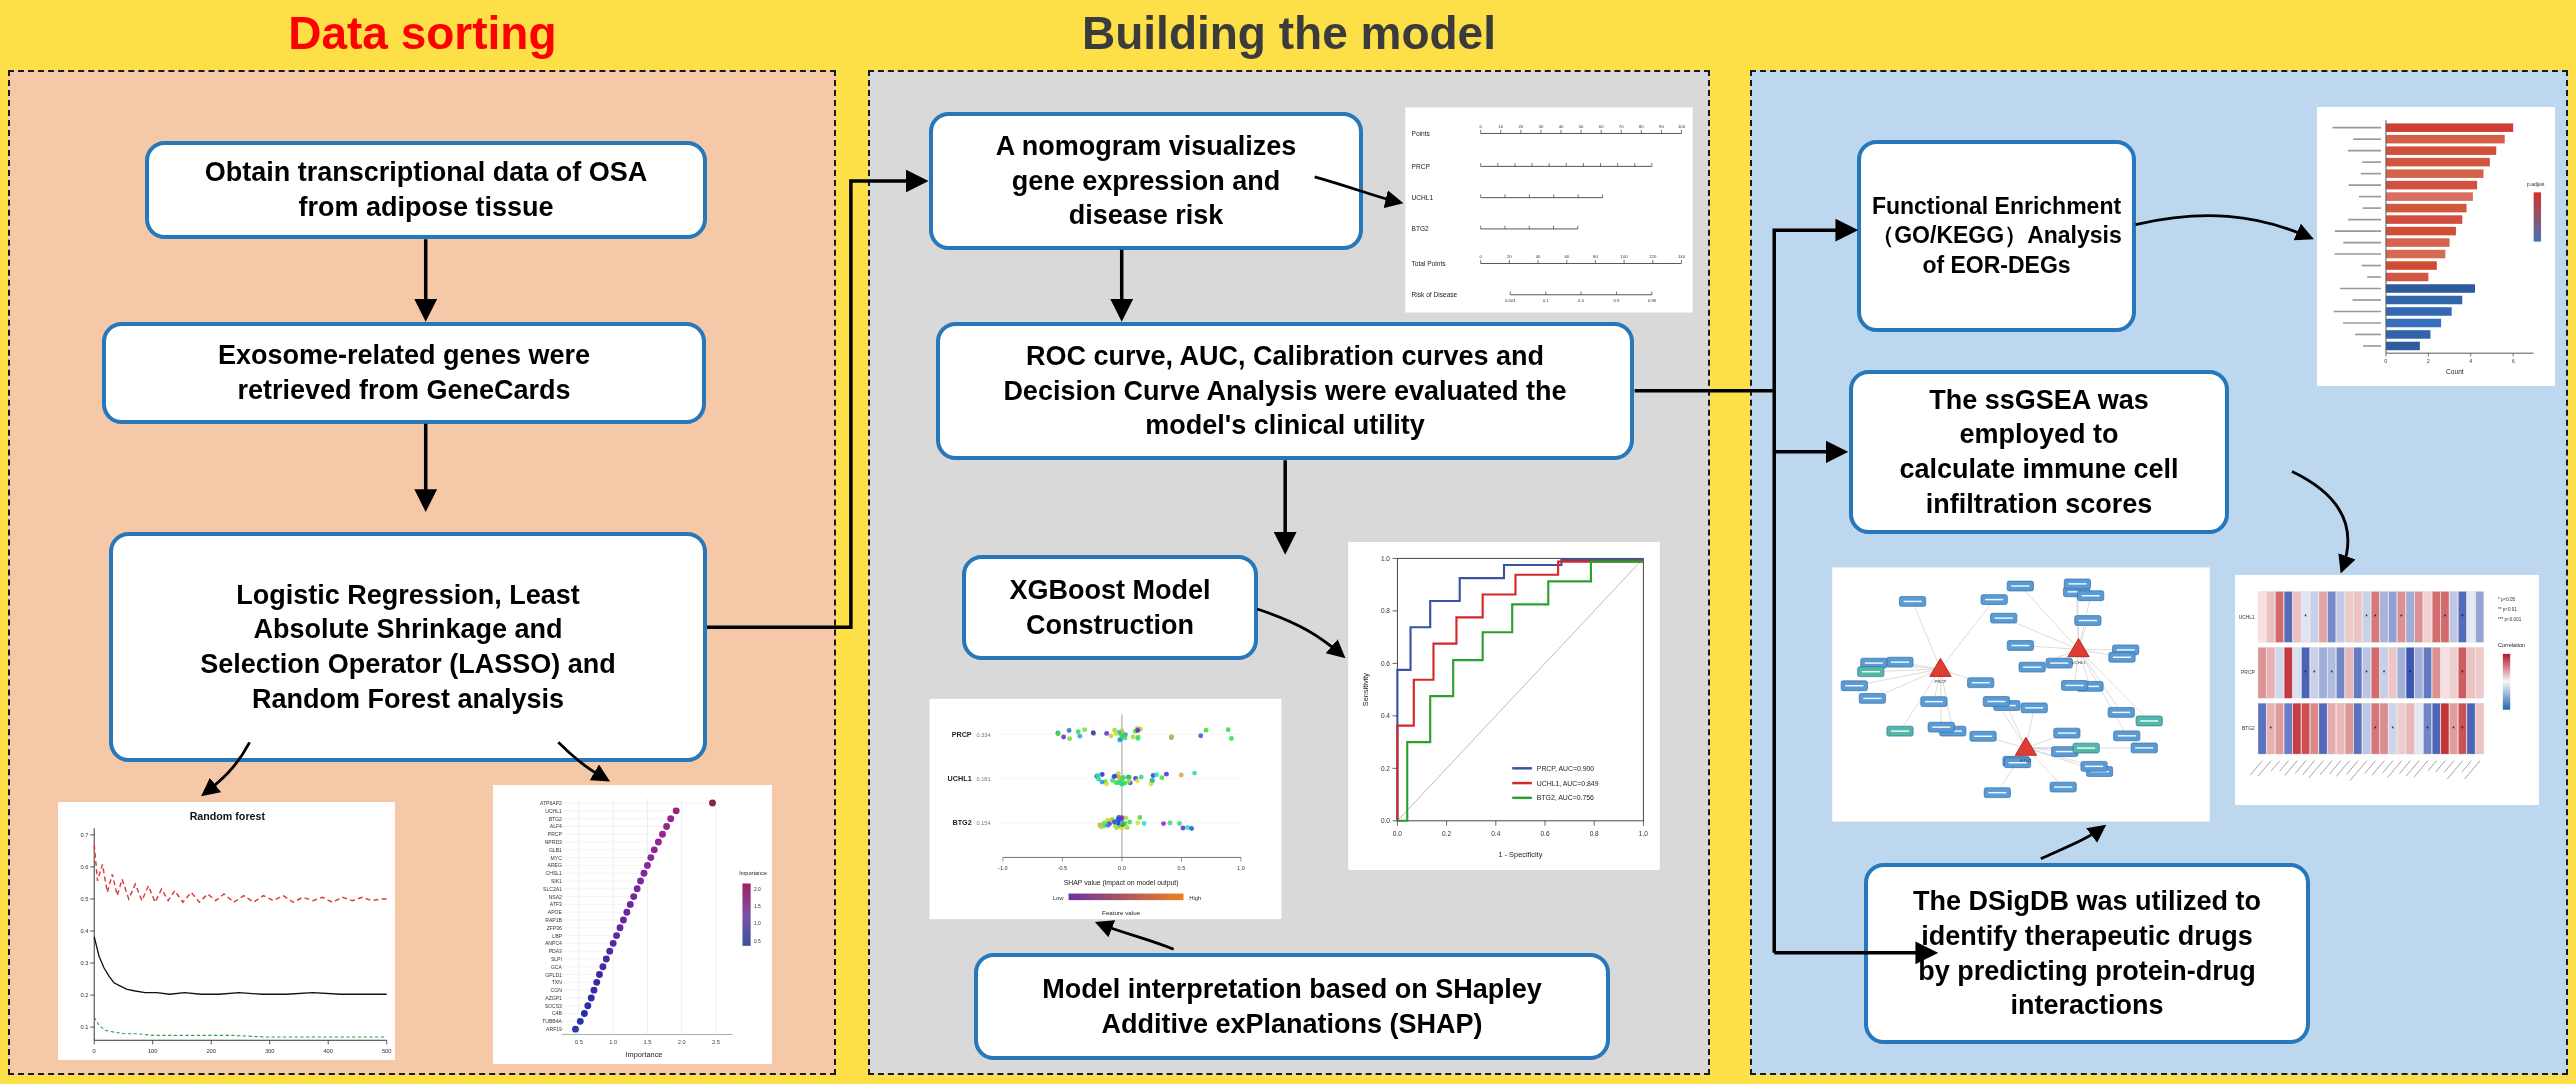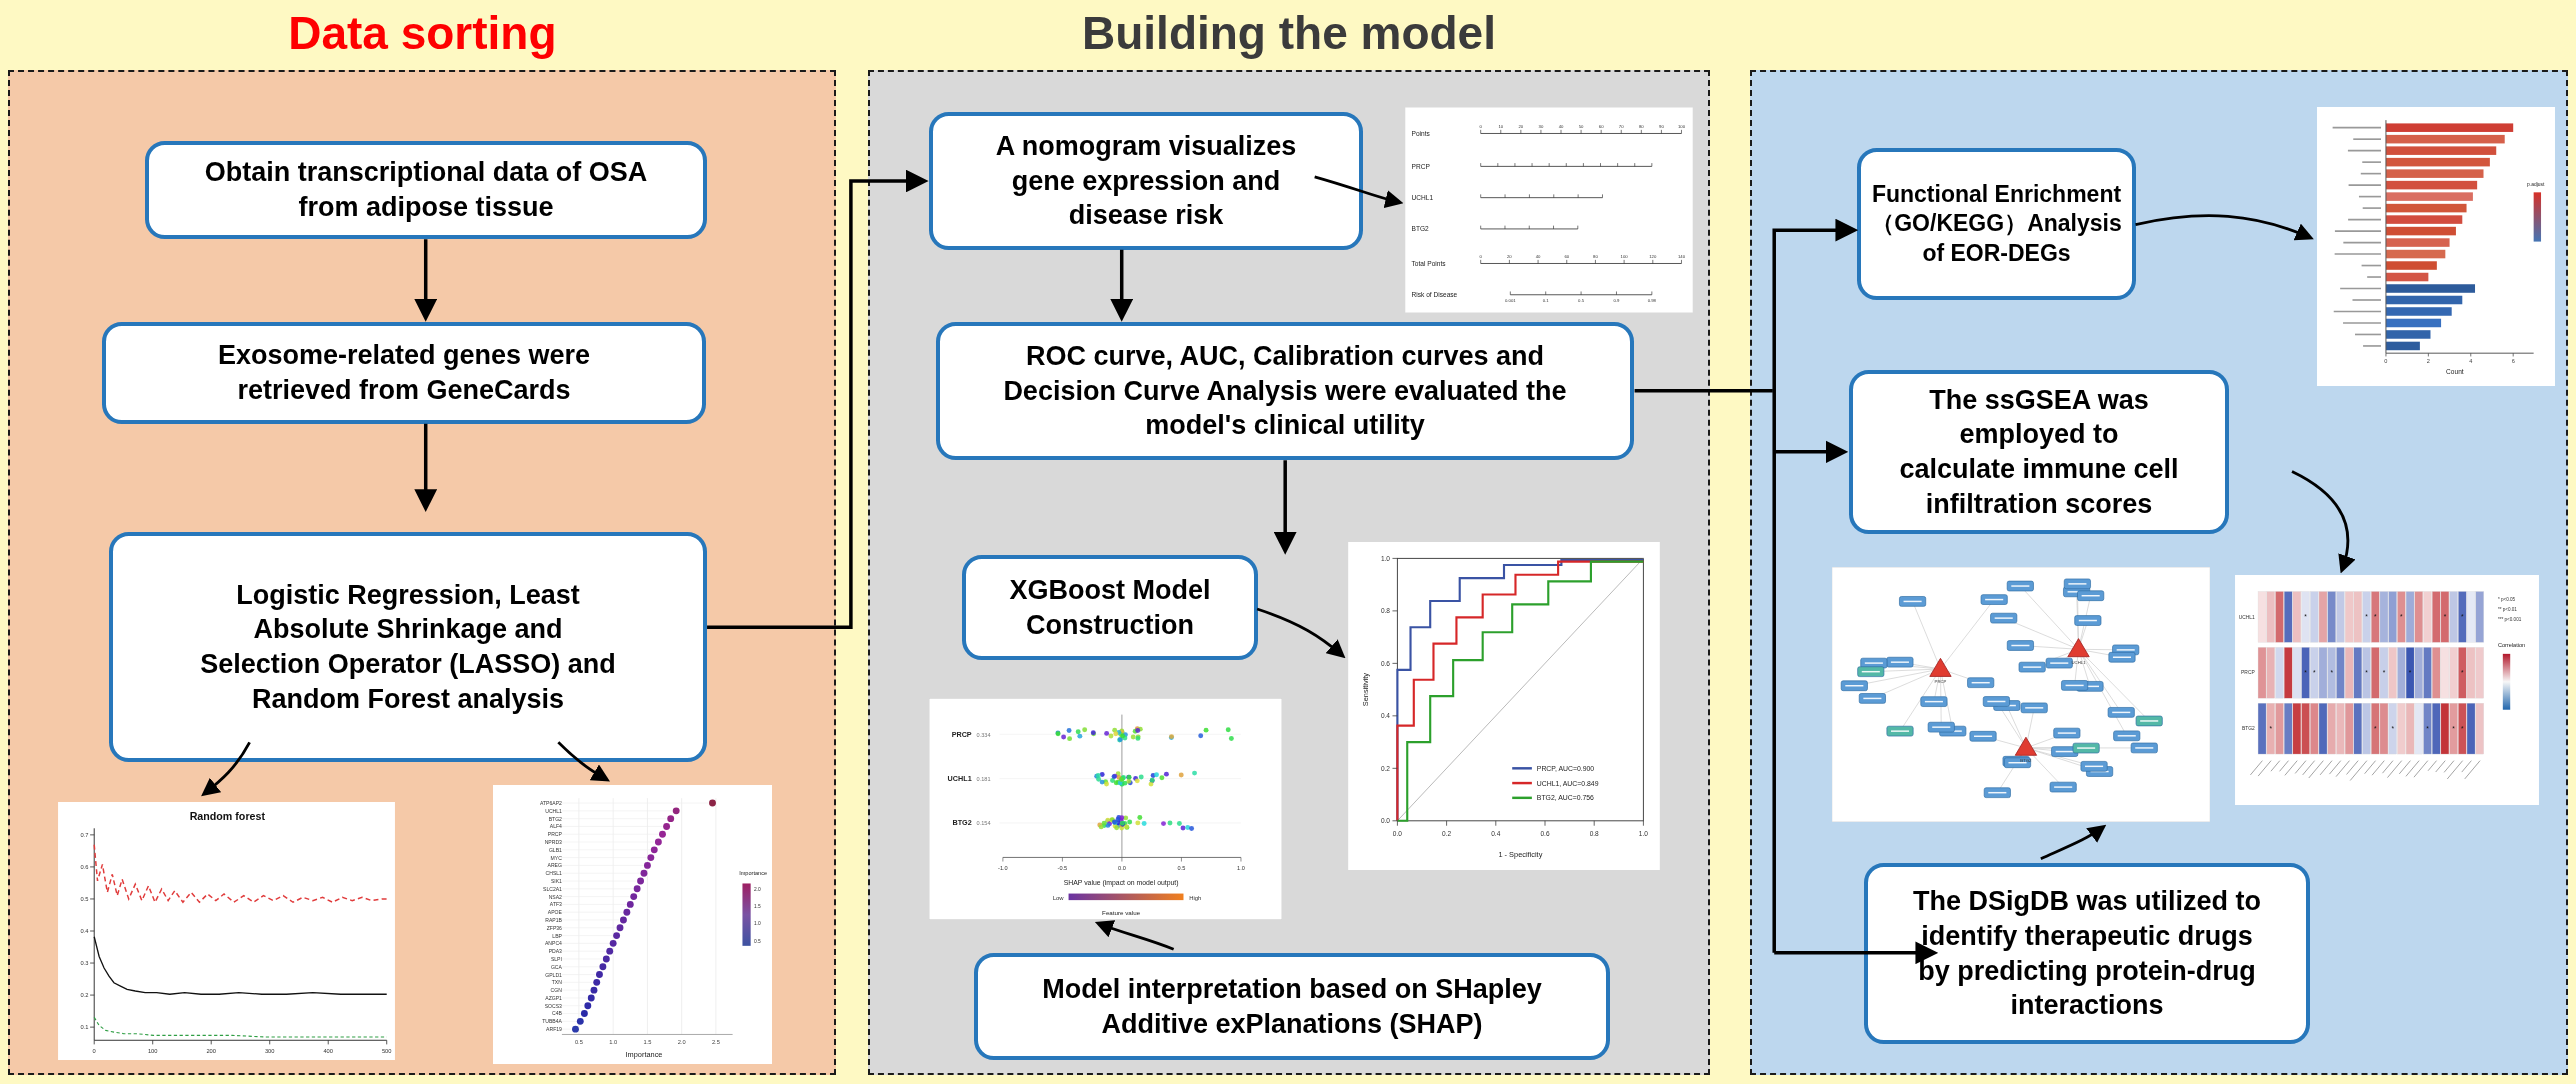--- a/index.html
+++ b/index.html
@@ -1,16 +1,16 @@
 <!DOCTYPE html>
 <html style="font-size:11.2px"><head>
 <meta charset="utf-8">
 <style>
   html,body{margin:0;padding:0;background:#fff}
-  .canvas{position:relative;width:2576px;height:1084px;background:#fef9c3;
+  .canvas{position:relative;width:2576px;height:1084px;background:#fde047;
           font-family:"Liberation Sans",sans-serif;overflow:hidden}
   .ptitle{position:absolute;top:5.6px;font-size:46px;font-weight:bold;text-align:center;white-space:nowrap}
   .t1{left:8.4px;width:828px;color:#fe0000}
   .t2{left:868px;width:842px;color:#3b3b3b}
   .t3{left:1750px;width:818px;color:#1f4e79}
   .panel{position:absolute;top:70px;height:1005px;border:2.8px dashed #1a1a1a;box-sizing:border-box}
   .p1{left:8.4px;width:828px;background:#f5c9a8}
   .p2{left:868px;width:842px;background:#d9d9d9}
   .p3{left:1750px;width:818px;background:#bdd7ee}
   .fbox{position:absolute;background:#fff;border:4.2px solid #2777bb;border-radius:19.7px;
@@ -42,21 +42,21 @@
   <div class="fbox" style="left:109px;top:532px;width:598px;height:230px;padding:0 77px">Logistic Regression, Least Absolute Shrinkage and Selection Operator (LASSO) and Random Forest analysis</div>
 
   <div class="fbox" style="left:929px;top:112px;width:434px;height:138px;padding:0 32px">A nomogram visualizes gene expression and disease risk</div>
 
   <div class="fbox" style="left:936px;top:322px;width:698px;height:138px;padding:0 39px">ROC curve, AUC, Calibration curves and Decision Curve Analysis were evaluated the model's clinical utility</div>
 
   <div class="fbox" style="left:962px;top:555px;width:296px;height:105px;padding:0 42px">XGBoost Model Construction</div>
 
   <div class="fbox" style="left:974px;top:953px;width:636px;height:107px;padding:0 41px">Model interpretation based on SHapley Additive exPlanations (SHAP)</div>
 
-  <div class="fbox" style="left:1857px;top:148px;width:279px;height:152px;padding:0 8.4px;font-size:23px">Functional Enrichment （GO/KEGG）Analysis of EOR-DEGs</div>
+  <div class="fbox" style="left:1857px;top:140px;width:279px;height:192px;padding:0 8.4px;font-size:23px">Functional Enrichment （GO/KEGG）Analysis of EOR-DEGs</div>
 
   <div class="fbox" style="left:1849px;top:370px;width:380px;height:164px;padding:12px 46px">The ssGSEA was employed to calculate immune cell infiltration scores</div>
 
   <div class="fbox" style="left:1864px;top:863px;width:446px;height:181px;padding:0 36px">
     <div><span>The </span><span class="bi">DSigDB</span><span> was utilized to identify therapeutic drugs by predicting protein-drug interactions</span></div>
   </div>
 
   <svg class="thumb" id="rf-svg" style="left:58px;top:802px" width="337" height="258" viewBox="0 0 205 157">
     <rect x="0" y="0" width="205" height="157" fill="#ffffff"></rect>
     <text x="103" y="11" font-size="6.5" font-weight="bold" text-anchor="middle" fill="#111">Random forest</text>

